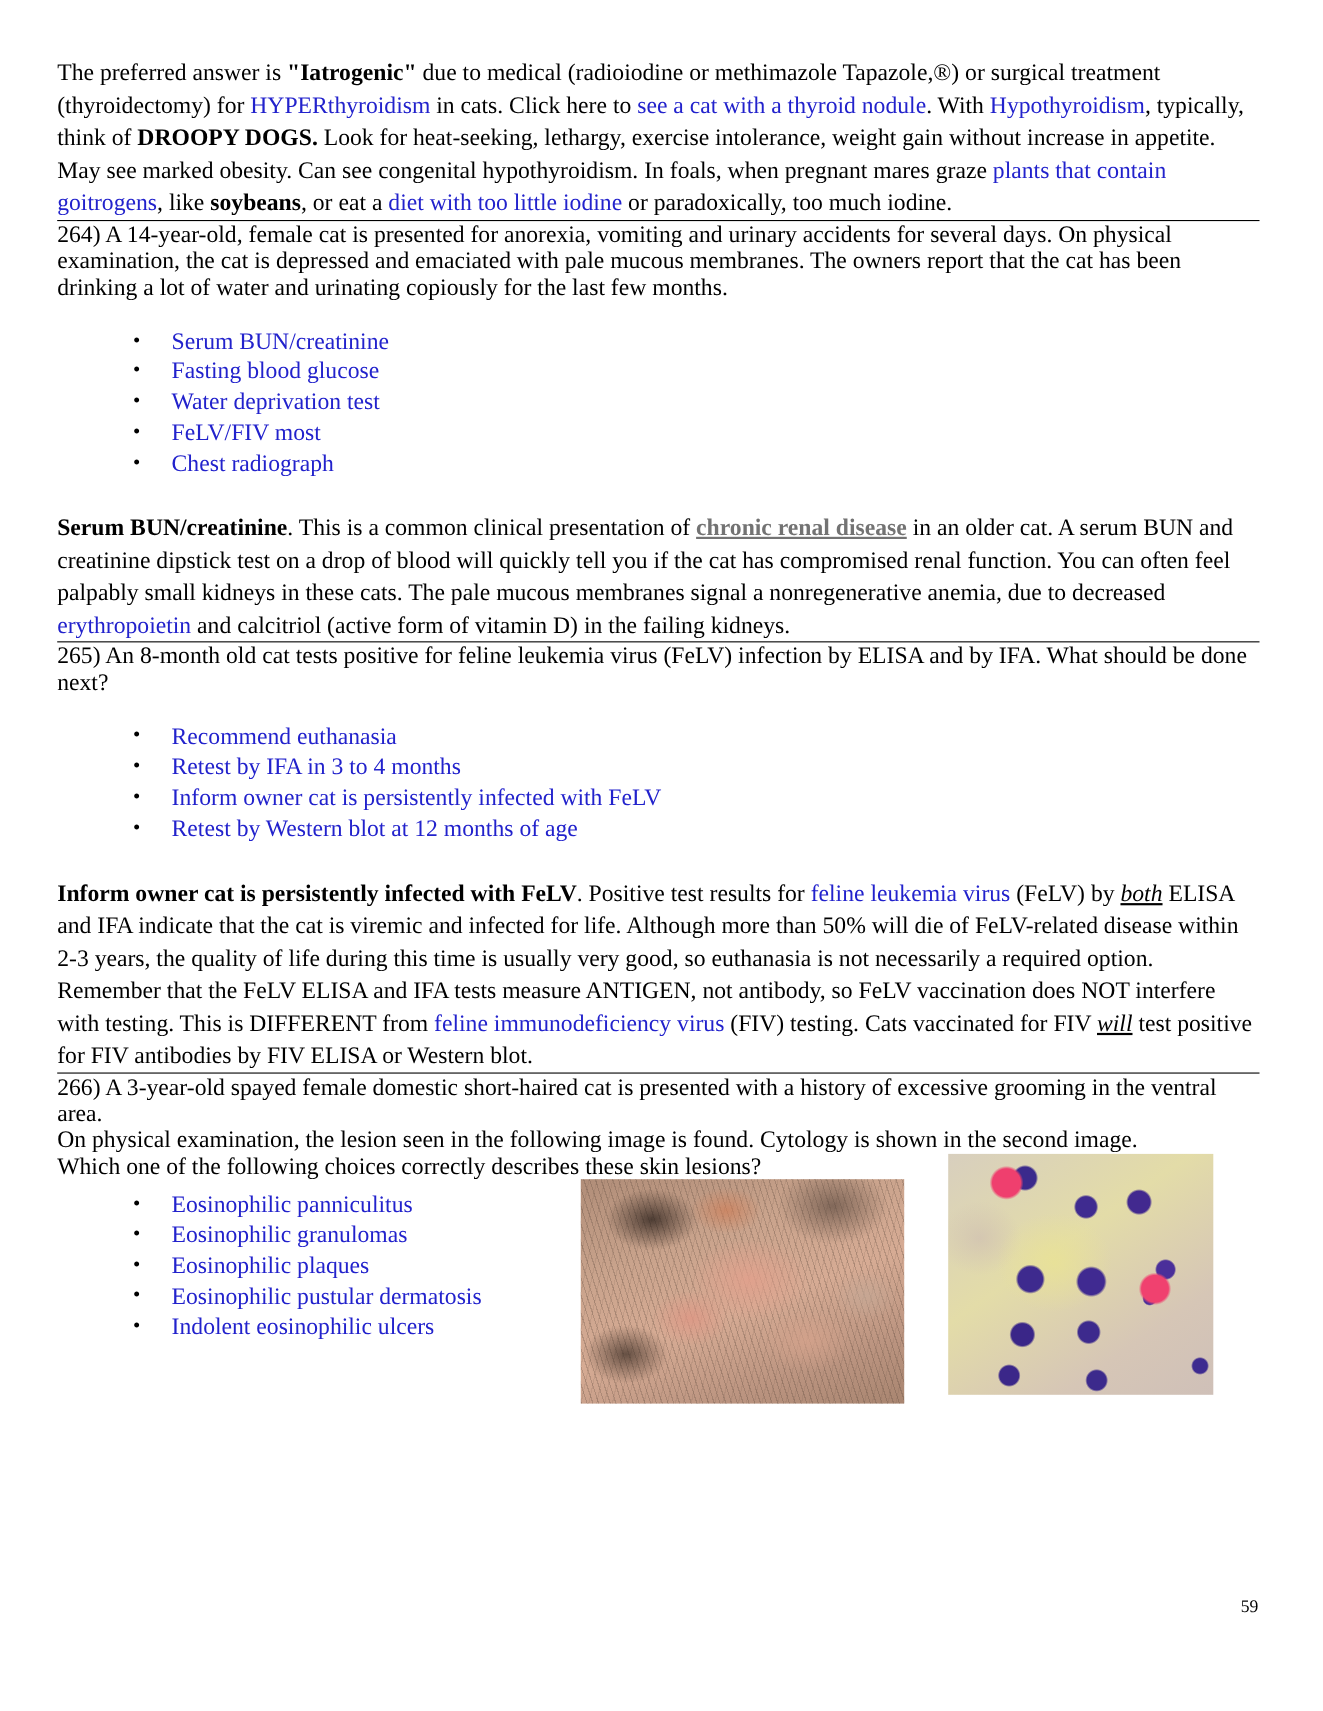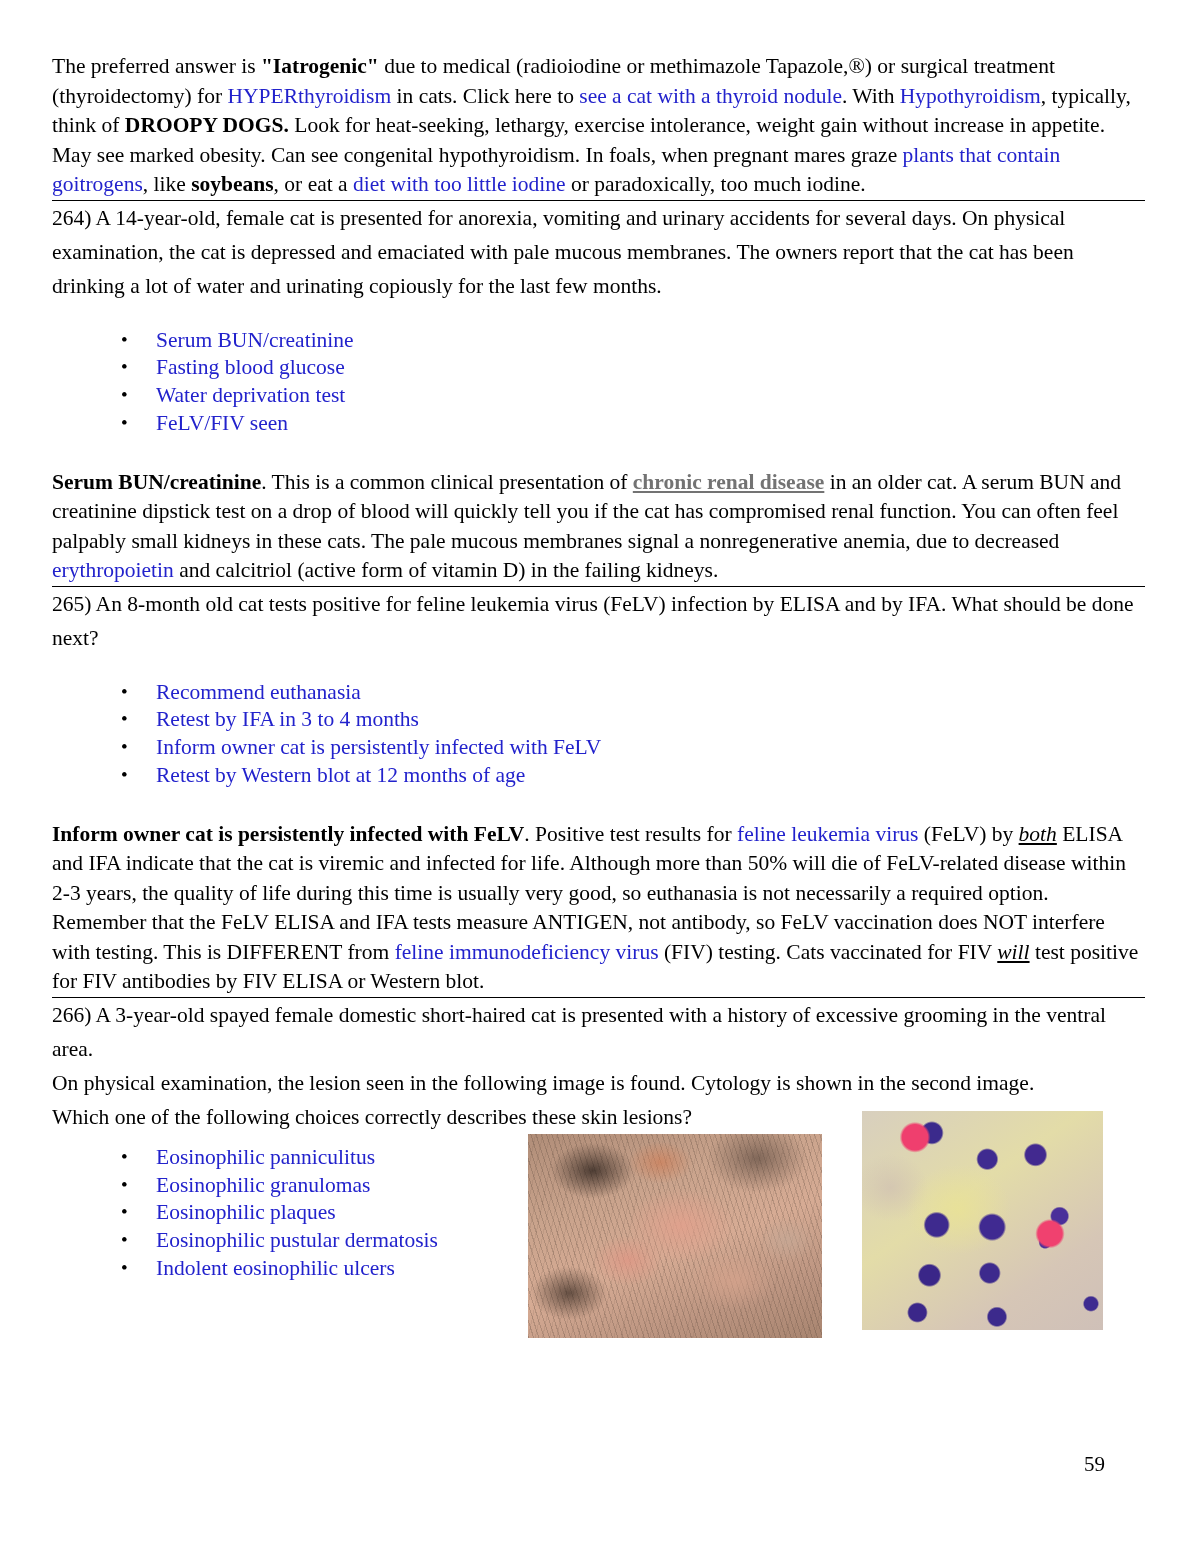--- a/index.html
+++ b/index.html
@@ -20,21 +20,21 @@
     left: 52px;
     top: 52px;
     width: 1094px;
   }
   p {
     margin: 0;
     font-size: 21.5px;
     line-height: 29.5px;
     text-align: left;
   }
-  p.q { line-height: 34px; font-size: 21.5px; }
+  p.q { line-height: 24px; font-size: 21.5px; }
   a, .lnk {
     color: #2222cc;
     cursor: pointer;
   }
   .lnk-bold {
     color: #737373;
     text-decoration: underline;
     font-weight: bold;
     cursor: pointer;
   }
@@ -113,43 +113,44 @@
       radial-gradient(circle 15px at 53% 74%, #3d2a8d 0%, #3d2a8d 62%, rgba(61,42,141,0) 74%),
       radial-gradient(circle 14px at 23% 92%, #3b2789 0%, #3b2789 62%, rgba(59,39,137,0) 74%),
       radial-gradient(circle 14px at 56% 94%, #3c2a8c 0%, #3c2a8c 62%, rgba(60,42,140,0) 74%),
       radial-gradient(circle 11px at 95% 88%, #3e2b90 0%, #3e2b90 60%, rgba(62,43,144,0) 74%),
       radial-gradient(ellipse 70px 60px at 40% 45%, rgba(233,226,150,0.85), rgba(233,226,150,0) 75%),
       radial-gradient(ellipse 50px 45px at 12% 35%, rgba(205,188,178,0.6), rgba(205,188,178,0) 75%),
       linear-gradient(145deg, #d8cfbe 0%, #e3dca8 40%, #d6c6b6 75%, #cfc0b8 100%);
   }
   #page-number {
     position: absolute;
-    left: 1084px;
+    left: 1128px;
     top: 1452px;
-    font-size: 21px;
+    font-size: 16px;
   }
 </style>
 </head>
 <body>
 
 <div class="page">
 
   <p><span>The preferred answer is </span><span class="b">"Iatrogenic"</span><span> due to medical (radioiodine or methimazole Tapazole,®) or surgical treatment (thyroidectomy) for </span><span class="lnk">HYPERthyroidism</span><span> in cats. Click here to </span><span class="lnk">see a cat with a thyroid nodule</span><span>. With </span><span class="lnk">Hypothyroidism</span><span>, typically, think of </span><span class="b">DROOPY DOGS.</span><span> Look for heat-seeking, lethargy, exercise intolerance, weight gain without increase in appetite. May see marked obesity. Can see congenital hypothyroidism. In foals, when pregnant mares graze </span><span class="lnk">plants that contain goitrogens</span><span>, like </span><span class="b">soybeans</span><span>, or eat a </span><span class="lnk">diet with too little iodine</span><span> or paradoxically, too much iodine.</span></p>
 
   <hr class="sep">
 
   <p class="q">264) A 14-year-old, female cat is presented for anorexia, vomiting and urinary accidents for several days. On physical examination, the cat is depressed and emaciated with pale mucous membranes. The owners report that the cat has been drinking a lot of water and urinating copiously for the last few months.</p>
 
   <div class="gap-md"></div>
 
   <ul class="choices">
     <li><span class="lnk">Serum BUN/creatinine</span></li>
     <li><span class="lnk">Fasting blood glucose</span></li>
     <li><span class="lnk">Water deprivation test</span></li>
-    <li><span class="lnk">FeLV/FIV seen</span></li>
+    <li><span class="lnk">FeLV/FIV most</span></li>
+    <li><span class="lnk">Chest radiograph</span></li>
   </ul>
 
   <div class="gap-lg"></div>
 
   <p><span class="b">Serum BUN/creatinine</span><span>. This is a common clinical presentation of </span><span class="lnk-bold">chronic renal disease</span><span> in an older cat. A serum BUN and creatinine dipstick test on a drop of blood will quickly tell you if the cat has compromised renal function. You can often feel palpably small kidneys in these cats. The pale mucous membranes signal a nonregenerative anemia, due to decreased </span><span class="lnk">erythropoietin</span><span> and calcitriol (active form of vitamin D) in the failing kidneys.</span></p>
 
   <hr class="sep">
 
   <p class="q">265) An 8-month old cat tests positive for feline leukemia virus (FeLV) infection by ELISA and by IFA. What should be done next?</p>
 

